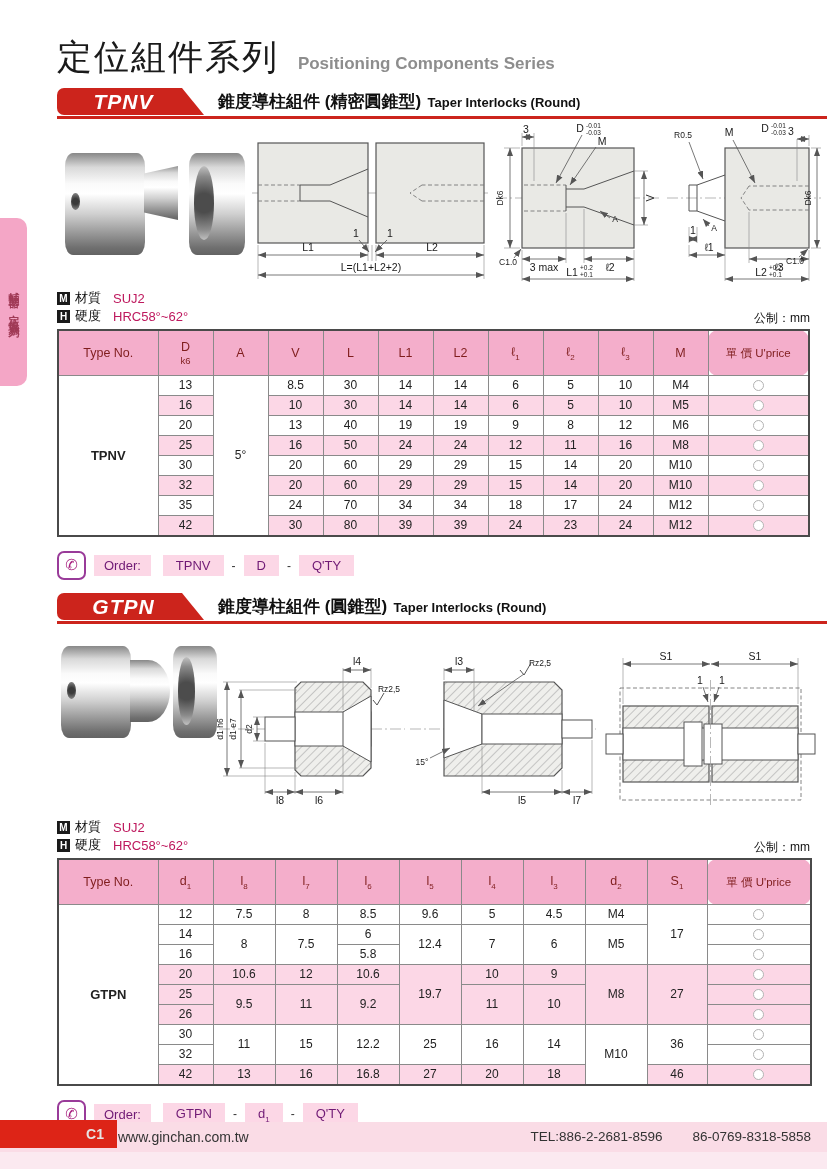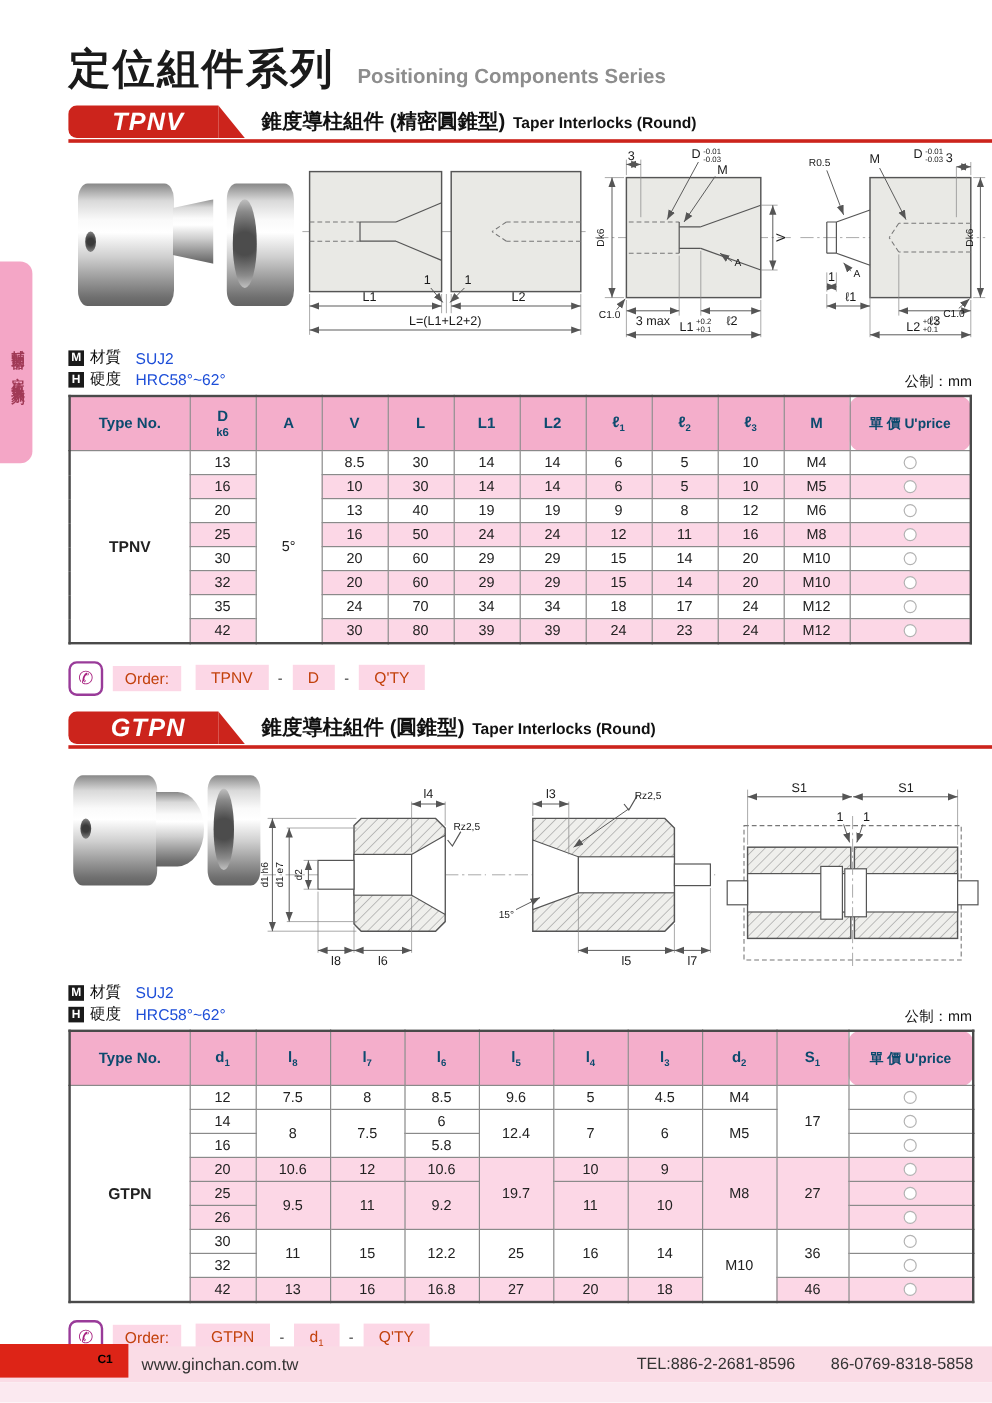--- a/index.html
+++ b/index.html
@@ -7,21 +7,21 @@
   .page{position:relative;width:827px;height:1169px;background:#fff;overflow:hidden;}
   .content{padding-left:57px;}
 
   
   .side-tab{position:absolute;left:0;top:218px;width:27px;height:168px;background:#f4a6c6;
     border-radius:0 10px 10px 0;display:flex;align-items:center;justify-content:center;}
   .side-tab span{writing-mode:vertical-rl;font-size:11px;letter-spacing:3px;color:#a03a56;font-weight:bold;}
 
   
   .main-title{margin:0;padding-top:34px;white-space:nowrap;}
-  .main-title .zh{font-size:35px;font-weight:bold;color:#1a1a1a;letter-spacing:2px;}
+  .main-title .zh{font-size:35px;font-weight:normal;color:#1a1a1a;letter-spacing:2px;}
   .main-title .en{font-size:17px;font-weight:bold;color:#8d8d8d;margin-left:10px;}
 
   
   .badge-row{position:relative;margin-top:6px;height:29px;border-bottom:3px solid #cc241c;display:flex;align-items:center;}
   .badge{position:relative;height:27px;background:#cc241c;border-radius:7px 0 0 7px;display:flex;align-items:center;justify-content:center;min-width:105px;padding:0 6px 0 14px;}
   .badge span{color:#fff;font-weight:bold;font-style:italic;font-size:21px;letter-spacing:1px;}
   .badge-slant{width:0;height:0;border-bottom:27px solid #cc241c;border-right:22px solid transparent;}
   .sec-title{margin-left:14px;white-space:nowrap;}
   .sec-title .zh{font-size:17px;font-weight:bold;color:#111;}
   .sec-title .en{font-size:13px;font-weight:bold;color:#111;margin-left:2px;}
@@ -65,48 +65,48 @@
   .draw text{font-size:10.5px;fill:#1a1a1a;text-anchor:middle;font-family:"Liberation Sans",sans-serif;}
   .draw text.sm{font-size:8.5px;}
   .draw text.tol{font-size:6.5px;text-anchor:start;}
 
   
   .spec{position:relative;width:753px;margin-top:4px;}
   .spec-line{display:flex;align-items:center;height:18px;}
   .spec-icon{display:inline-flex;width:13px;height:13px;background:#1a1a1a;color:#fff;font-size:10px;font-weight:bold;
     align-items:center;justify-content:center;margin-right:5px;}
   .spec-label{font-size:13px;color:#111;margin-right:12px;}
-  .spec-val{font-size:13px;color:#1d4ed8;}
+  .spec-val{font-size:13px;color:#be185d;}
   .unit-note{position:absolute;right:0;bottom:-2px;font-size:12px;color:#111;}
 
   
   table.dims{border-collapse:collapse;table-layout:fixed;width:753px;margin-top:4px;border:2px solid #4a4a4a;}
   table.dims th,table.dims td{border:1px solid #8a8a8a;text-align:center;padding:0;}
-  table.dims thead th{background:#f4aecb;font-weight:bold;font-size:12.5px;height:44px;color:#0c4a6e;}
+  table.dims thead th{background:#f4aecb;font-weight:normal;font-size:12.5px;height:44px;color:#7f1d1d;}
   table.dims thead th:last-child{font-size:11.5px;border-radius:10px;}
   .hsub{font-size:9.5px;margin-top:1px;}
   table.dims tbody td{height:19px;font-size:12px;color:#222;background:#fff;line-height:19px;}
   table.dims tr.pink td{background:#fcd7e6;}
   table.dims td.type{font-weight:bold;font-size:13px;background:#fff;}
   sub{font-size:8px;}
   .circ{display:inline-block;width:9px;height:9px;border:1px solid #b3b3b3;border-radius:50%;background:#fff;vertical-align:middle;}
 
   
   .order-row{display:flex;align-items:center;margin:13px 0 4px 0;height:30px;}
   .phone-box{width:25px;height:25px;border:2px solid #993b99;border-radius:7px;background:#fff;display:flex;
     align-items:center;justify-content:center;margin-right:8px;}
   .phone-box span{color:#a7207f;font-size:15px;}
-  .chip{background:#fcd7e6;font-size:13px;color:#c2410c;padding:3px 13px;}
+  .chip{background:#fcd7e6;font-size:13px;color:#701a75;padding:3px 13px;}
   .chip.lbl{margin-right:12px;padding:3px 10px;}
   .osep{margin:0 8px;font-size:12px;color:#333;}
 
   
   .footer-band{position:absolute;left:0;top:1122px;width:827px;height:30px;background:#fadce6;}
-  .page-code{position:absolute;left:0;top:-2px;width:107px;height:28px;background:#dd2417;color:#000000;font-weight:bold;
-    font-size:10px;text-align:right;line-height:28px;padding-right:13px;box-sizing:border-box;}
+  .page-code{position:absolute;left:0;top:-2px;width:117px;height:28px;background:#dd2417;color:#e5e5e5;font-weight:bold;
+    font-size:14px;text-align:right;line-height:28px;padding-right:13px;box-sizing:border-box;}
   .site{position:absolute;left:118px;top:0;line-height:30px;font-size:14px;color:#333;}
   .tels{position:absolute;right:16px;top:0;line-height:30px;font-size:13.5px;color:#333;}
   .tels span+span{margin-left:26px;}
   .below-band{position:absolute;left:0;top:1152px;width:827px;height:17px;background:#fbe9f0;}
   .defs-holder{position:absolute;width:0;height:0;}
 </style>
 </head>
 <body>
 
 <div class="page">

